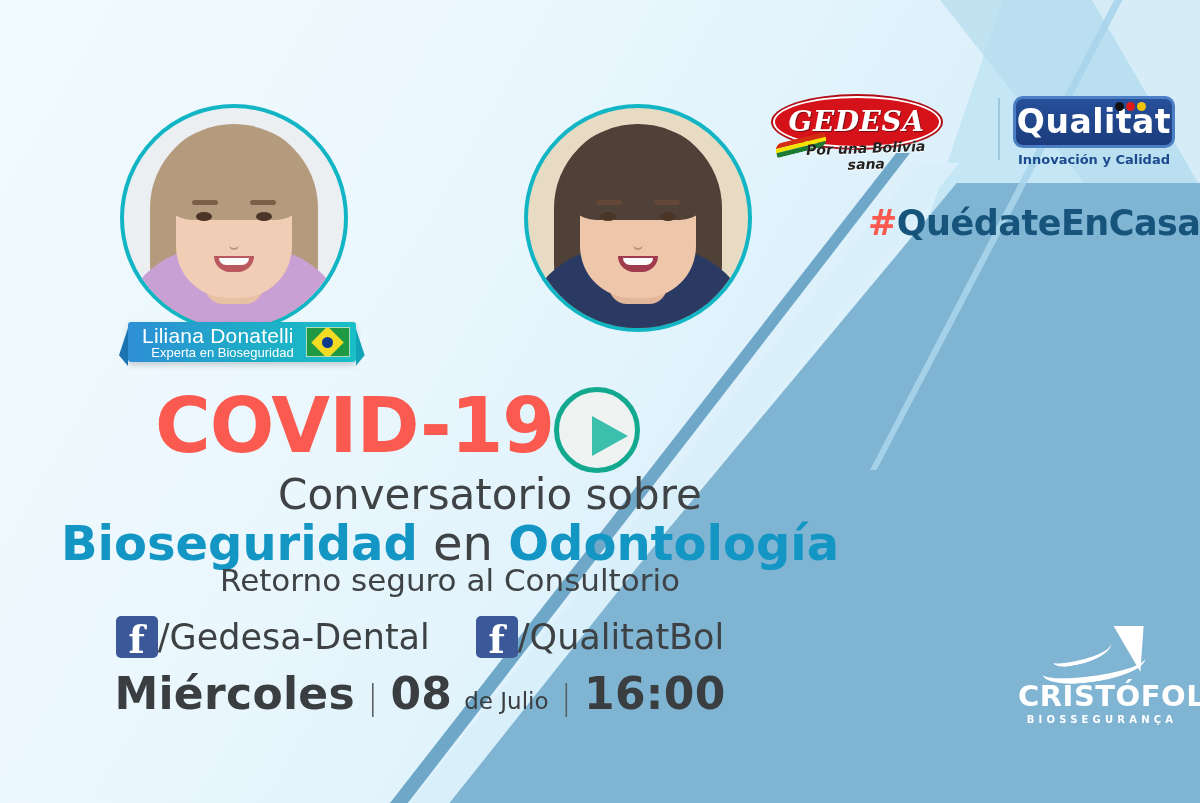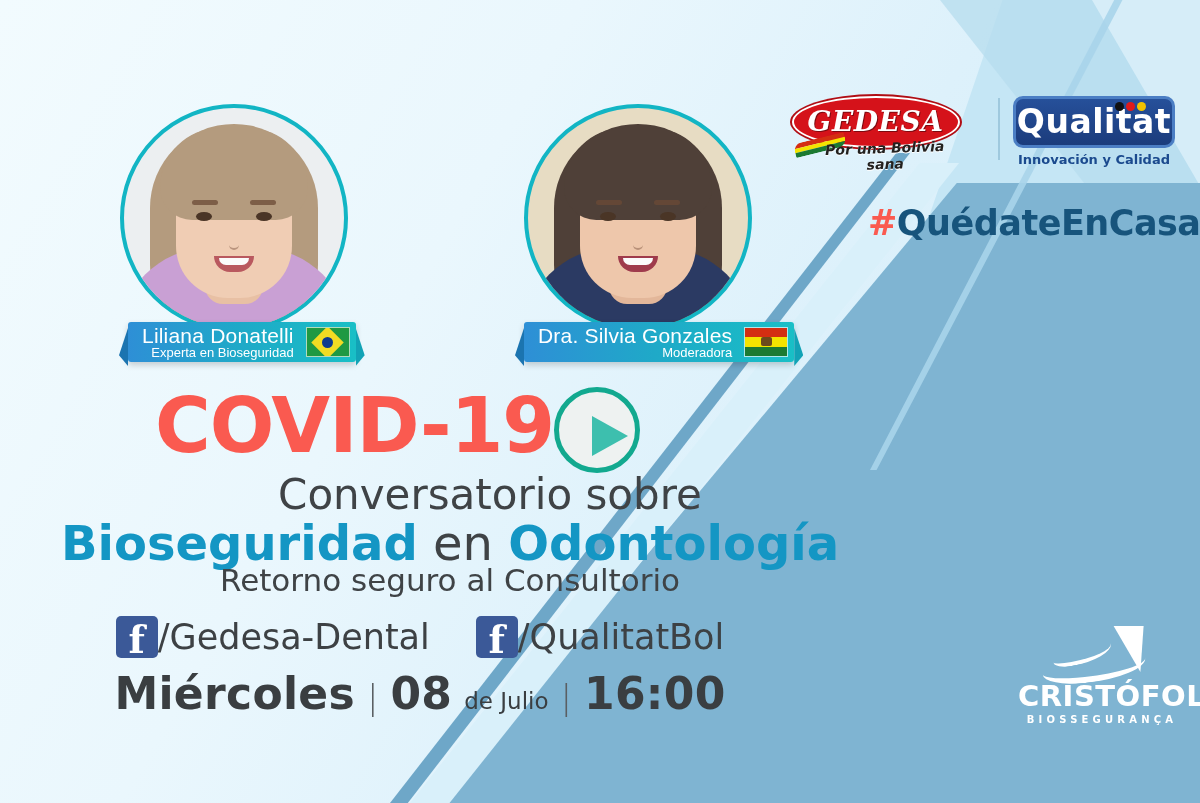--- a/index.html
+++ b/index.html
@@ -332,21 +332,21 @@
     gap: 12px;
     color: #3a3e41;
     font-family: "DejaVu Sans", sans-serif;
   }
   .date-big { font-size: 44px; font-weight: 700; letter-spacing: .3px; }
   .date-de  { font-size: 23px; font-weight: 400; }
   .date-sep { font-size: 34px; font-weight: 300; color: #5a5f63; }
 
   
   #gedesa-logo {
-    position: absolute; left: 788px; top: 96px;
+    position: absolute; left: 769px; top: 96px;
     width: 175px; height: 72px;
   }
   .gedesa-ellipse {
     position: absolute; left: 4px; top: 0;
     width: 168px; height: 52px;
     border-radius: 50%;
     background: #d5121a;
     border: 2px solid #ffffff;
     box-shadow: 0 0 0 2px #b00d14;
     box-sizing: border-box;
@@ -534,33 +534,20 @@
     <div class="name-text">
       <span class="name-main">Liliana Donatelli</span>
       <span class="name-sub">Experta en Bioseguridad</span>
     </div>
     <div class="flag flag-br">
       <div class="diamond"></div>
       <div class="globe"></div>
     </div>
   </div>
 
-  <div class="name-banner" id="banner-2">
-    <div class="name-text">
-      <span class="name-main">Dra. Silvia Gonzales</span>
-      <span class="name-sub">Moderadora</span>
-    </div>
-    <div class="flag flag-bo">
-      <i class="s1"></i>
-      <i class="s2">
-          <span class="arms"></span>
-        </i>
-      <i class="s3"></i>
-    </div>
-  </div>
 
   <div id="covid-title">COVID-19</div>
 
   <div id="live-badge">
     <div class="play-ring">
       <div class="play-tri"></div>
     </div>
   </div>
 
   <div id="line-conversatorio">Conversatorio sobre</div>

